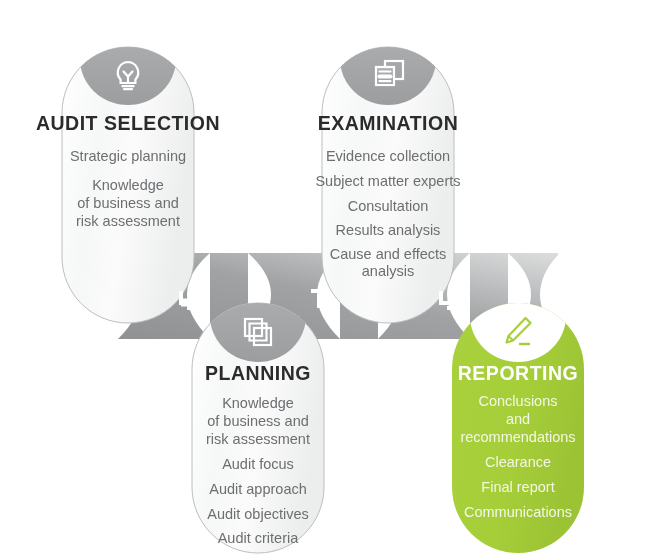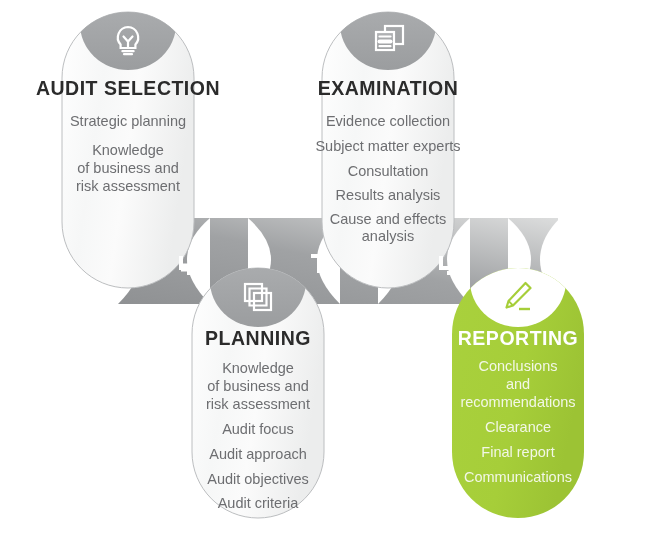--- a/index.html
+++ b/index.html
@@ -10,20 +10,21 @@
   body {
     width: 650px;
     height: 557px;
     font-family: "Liberation Sans", sans-serif;
     overflow: hidden;
   }
   #diagram {
     position: relative;
     width: 650px;
     height: 431px;
+    margin-top: 35px;
   }
   svg.layer {
     position: absolute;
     top: 0;
     left: 0;
     width: 650px;
     height: 557px;
   }
   .pill-title {
     font-weight: bold;

